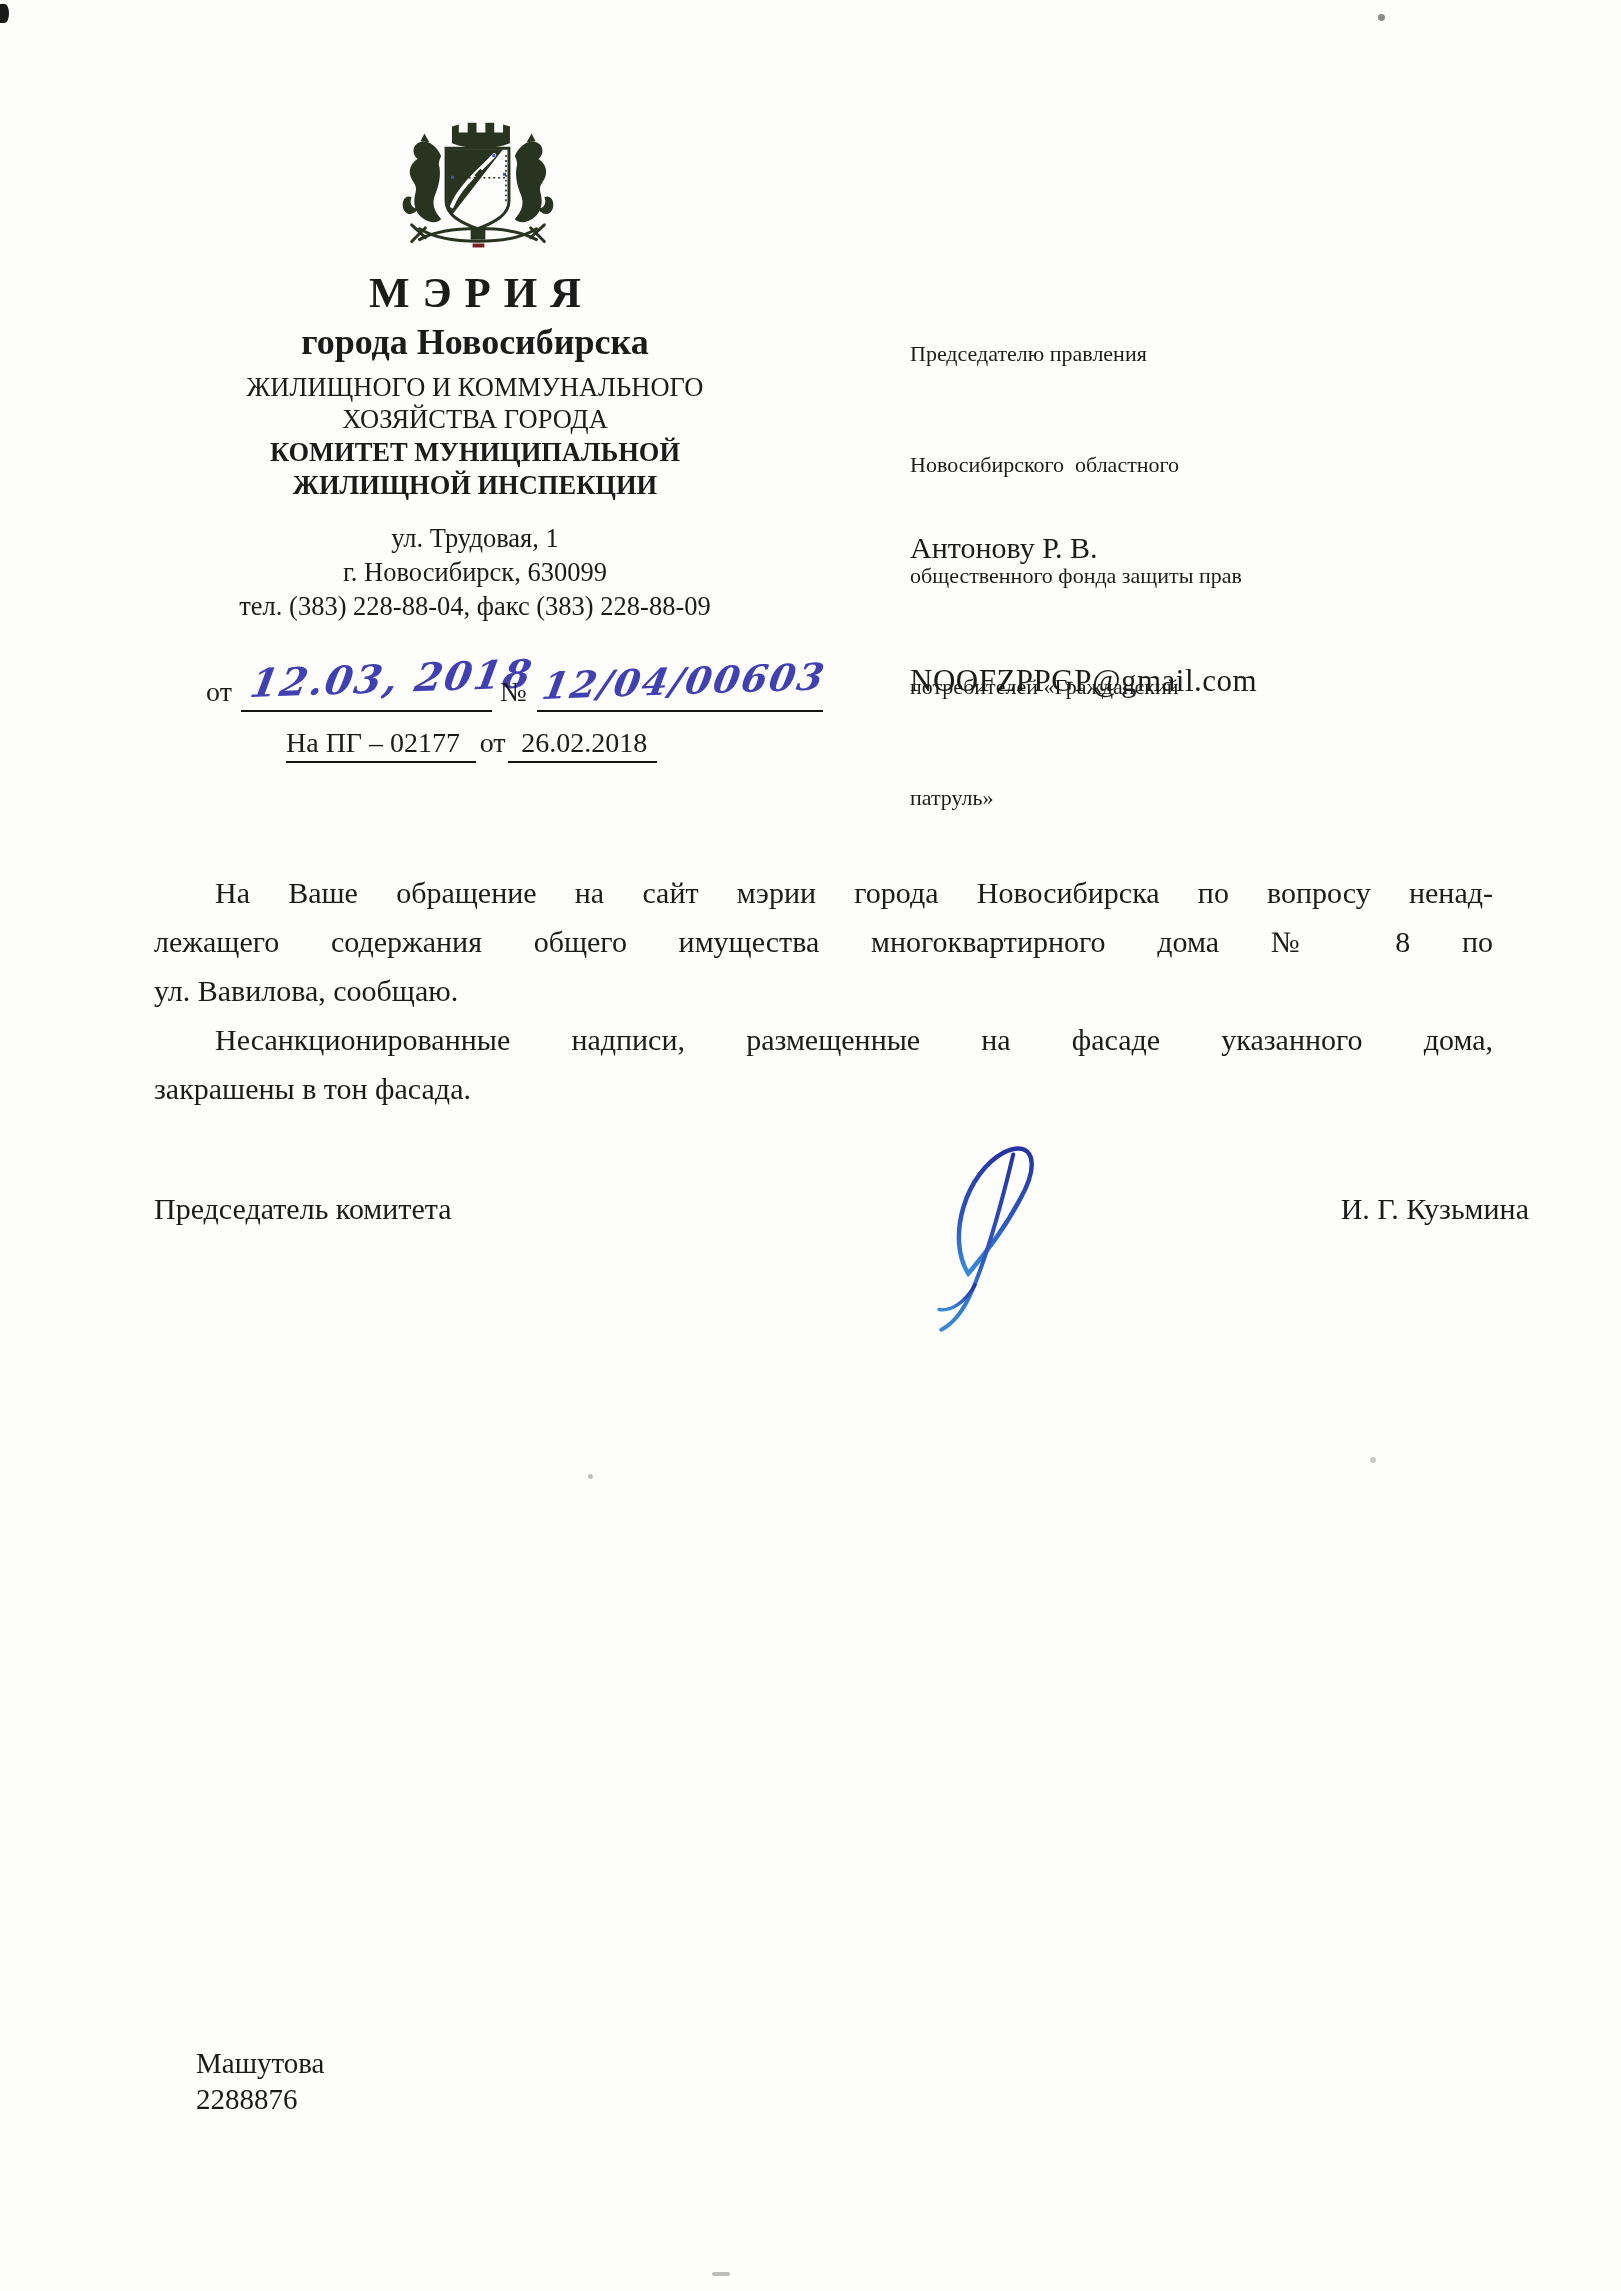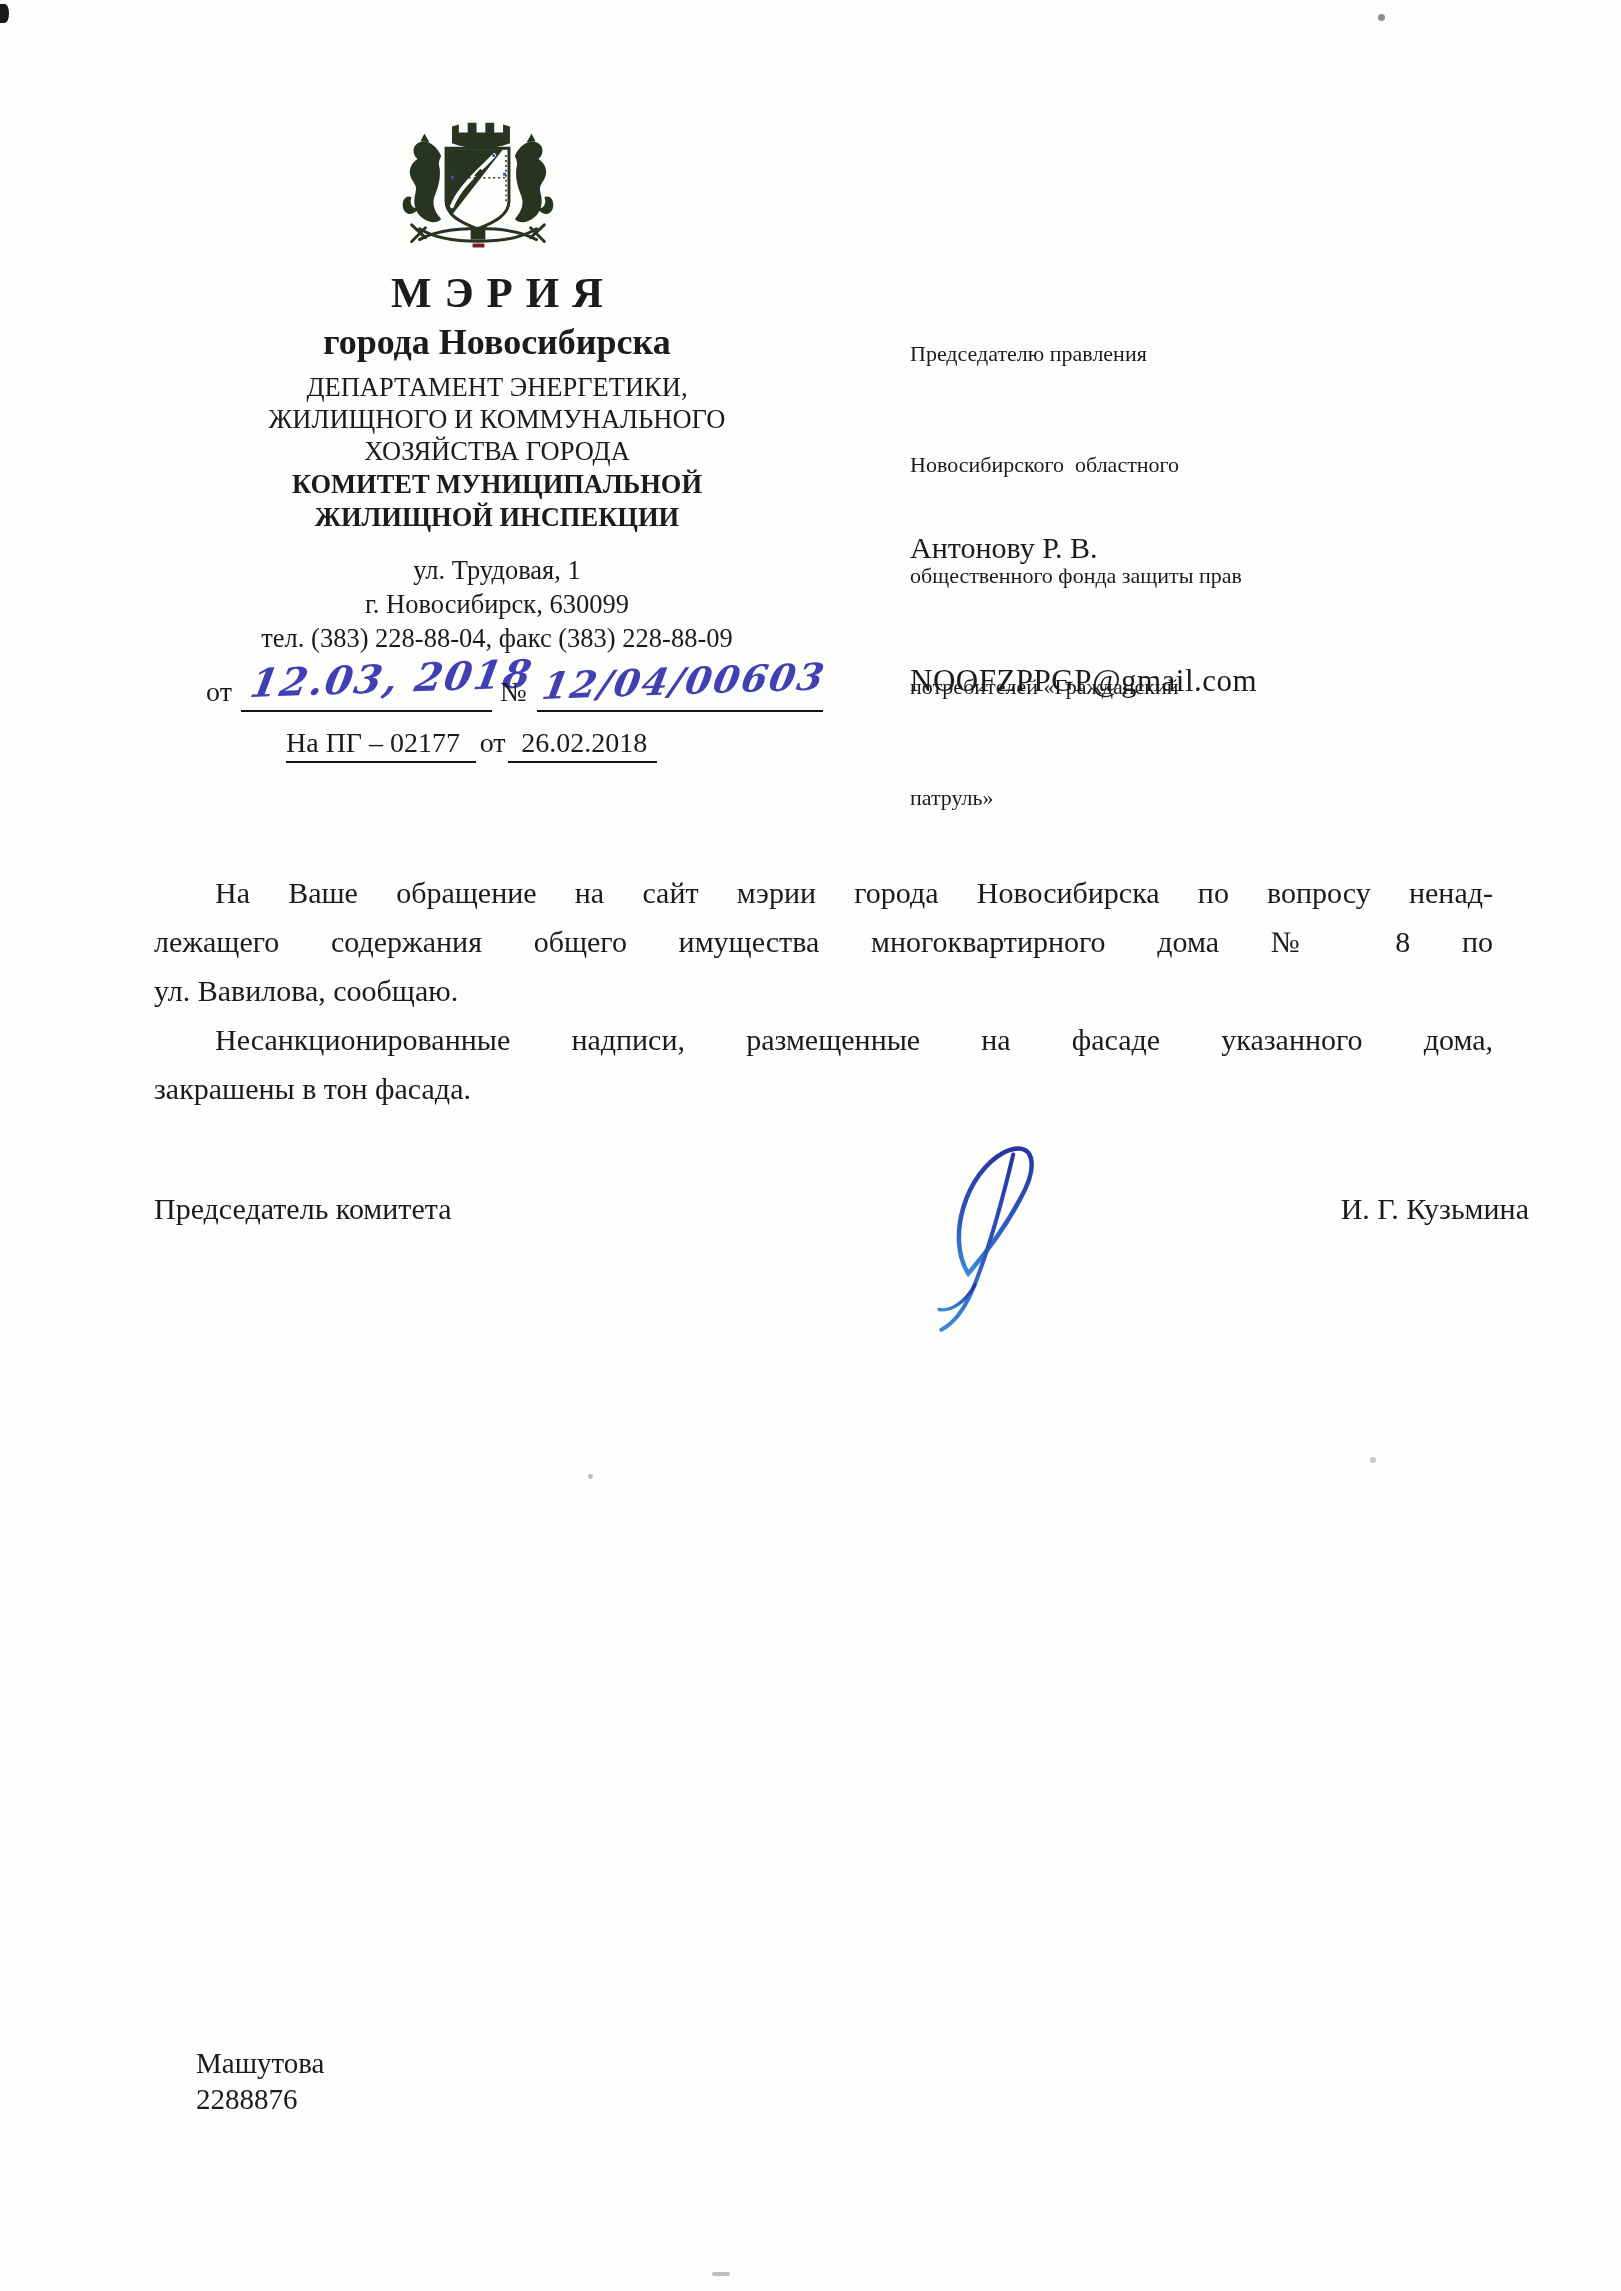--- a/index.html
+++ b/index.html
@@ -7,21 +7,21 @@
     position:relative;
     width:1621px;height:2292px;
     margin:0 auto;
     background:#fdfdfc;
     font-family:"Liberation Serif","DejaVu Serif",serif;
     color:#1b1b1b;
     overflow:hidden;
   }
   
   .emblem{position:absolute;left:392px;top:114px;width:172px;height:149px;}
-  .lh{position:absolute;left:154px;top:267px;width:686px;text-align:center;}
+  .lh{position:absolute;left:132px;top:267px;width:686px;text-align:center;}
   .lh-title{font-size:43px;font-weight:bold;letter-spacing:0.30em;text-indent:0.30em;line-height:51px;}
   .lh-sub{font-size:36px;font-weight:bold;line-height:45px;margin-top:2px;}
   .lh-dept{font-size:26.5px;line-height:32px;margin-top:5.9px;}
   .lh-comm{font-size:26.5px;font-weight:bold;line-height:33px;margin-top:1px;}
   .lh-addr{font-size:26.5px;line-height:34px;margin-top:19.6px;}
   
   .ref-row{position:absolute;left:206px;top:655px;width:647px;height:61px;font-size:28px;}
   .ref-from{position:absolute;left:0;bottom:7.8px;}
   .ref-slot1{position:absolute;left:35px;bottom:3.9px;width:251px;height:53px;border-bottom:2.9px solid #151515;}
   .ref-num-label{position:absolute;left:294px;bottom:7.8px;}
@@ -102,21 +102,20 @@
       <path d="M155,112 L141,125 M155,129 L141,115"></path>
     </g>
     <rect x="80" y="114" width="15" height="13" fill="#28341f"></rect>
     <rect x="82" y="131" width="12" height="4" fill="#7a1f1f"></rect>
   </svg>
 
   <div class="lh">
     <div class="lh-title">МЭРИЯ</div>
     <div class="lh-sub">города Новосибирска</div>
     <div class="lh-dept">
-      <div>ДЕПАРТАМЕНТ ЭНЕРГЕТИКИ,</div>
       <div>ЖИЛИЩНОГО И КОММУНАЛЬНОГО</div>
       <div>ХОЗЯЙСТВА ГОРОДА</div>
     </div>
     <div class="lh-comm">
       <div>КОМИТЕТ МУНИЦИПАЛЬНОЙ</div>
       <div>ЖИЛИЩНОЙ ИНСПЕКЦИИ</div>
     </div>
     <div class="lh-addr">
       <div>ул. Трудовая, 1</div>
       <div>г. Новосибирск, 630099</div>

